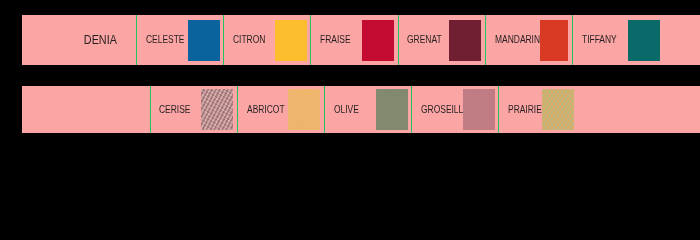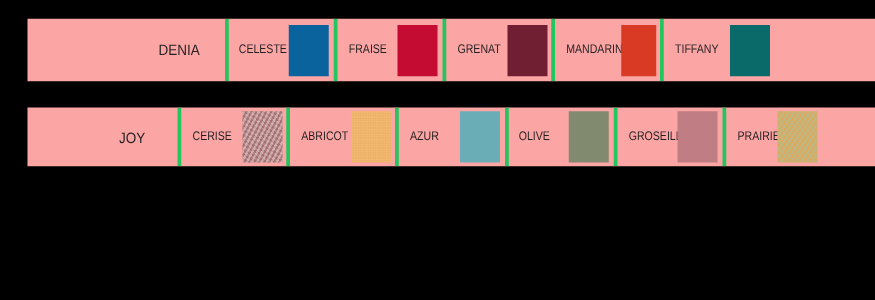--- a/index.html
+++ b/index.html
@@ -2,21 +2,21 @@
 <html><head>
 <meta charset="utf-8">
 <title>Colour swatch chart</title>
 <style>
   html,body{margin:0;padding:0;background:#000;width:700px;height:150px;overflow:hidden;}
   body{font-family:"Liberation Sans",sans-serif;-webkit-font-smoothing:antialiased;}
   .board{position:absolute;left:22px;background:#fca5a5;overflow:hidden;display:flex;justify-content:center;}
   #row-1{top:15px;width:682px;height:50px;}
   #row-2{top:86px;width:682px;height:47px;}
   .cell{position:relative;display:flex;align-items:center;box-sizing:border-box;
-        border-left:3px solid #22c55e;overflow:hidden;}
+        border-left:1px solid #22c55e;overflow:hidden;}
   .cell.first{border-left:none;justify-content:center;}
   .label{font-size:10px;color:#231f20;white-space:nowrap;line-height:1;
          transform:scaleX(0.845);transform-origin:left center;margin-left:8.8px;}
   .cell.first .label{font-size:12px;transform:scaleX(0.90);transform-origin:center center;margin-left:0;}
   .swatch{position:absolute;right:3.7px;width:32px;overflow:hidden;}
   #row-1 .swatch{top:5px;height:40.5px;}
   #row-2 .swatch{top:2.5px;height:41px;}
   .cell.last .swatch{right:2px;}
   .noise{position:absolute;left:0;top:0;width:100%;height:100%;}
 
@@ -52,56 +52,49 @@
 
 <div class="board" id="row-1">
       <div class="cell first" style="width:72px">
         <span class="label">DENIA</span>
       </div>
       <div class="cell" style="width:87.2px">
         <span class="label">CELESTE</span>
         <span class="swatch" style="background-color: rgb(11, 99, 158);"></span>
       </div>
       <div class="cell" style="width:87.2px">
+        <span class="label">CITRON</span>
+        <span class="swatch" style="background-color: rgb(253, 190, 46);"></span>
+      </div>
+      <div class="cell" style="width:87.2px">
         <span class="label">FRAISE</span>
         <span class="swatch" style="background-color: rgb(196, 11, 50);"></span>
       </div>
       <div class="cell" style="width:87.2px">
         <span class="label">GRENAT</span>
         <span class="swatch" style="background-color: rgb(111, 31, 49);"></span>
       </div>
       <div class="cell" style="width:87.2px">
         <span class="label">MANDARINE</span>
         <span class="swatch" style="background-color: rgb(217, 58, 35); width: 28px;"></span>
       </div>
       <div class="cell last" style="width:90px">
         <span class="label">TIFFANY</span>
         <span class="swatch" style="background-color: rgb(10, 106, 105);"></span>
       </div>
 </div>
 
 <div class="board" id="row-2">
-      <div class="cell first" style="width:72px">
-        <span class="label">JOY</span>
-      </div>
       <div class="cell" style="width:87.2px">
         <span class="label">CERISE</span>
         <span class="swatch tex-twill" style="background-color: rgb(189, 139, 140);"></span>
       </div>
       <div class="cell" style="width:87.2px">
         <span class="label">ABRICOT</span>
         <span class="swatch tex-rib" style="background-color: rgb(243, 182, 107);">
-        <svg class="noise" preserveAspectRatio="none">
-          <rect width="100%" height="100%" filter="url(#grain-soft)"></rect>
-        </svg>
-      </span>
-      </div>
-      <div class="cell" style="width:87.2px">
-        <span class="label">AZUR</span>
-        <span class="swatch tex-plain" style="background-color: rgb(106, 173, 182);">
         <svg class="noise" preserveAspectRatio="none">
           <rect width="100%" height="100%" filter="url(#grain-soft)"></rect>
         </svg>
       </span>
       </div>
       <div class="cell" style="width:87.2px">
         <span class="label">OLIVE</span>
         <span class="swatch tex-plain" style="background-color: rgb(129, 138, 110);">
         <svg class="noise" preserveAspectRatio="none">
           <rect width="100%" height="100%" filter="url(#grain-soft)"></rect>

